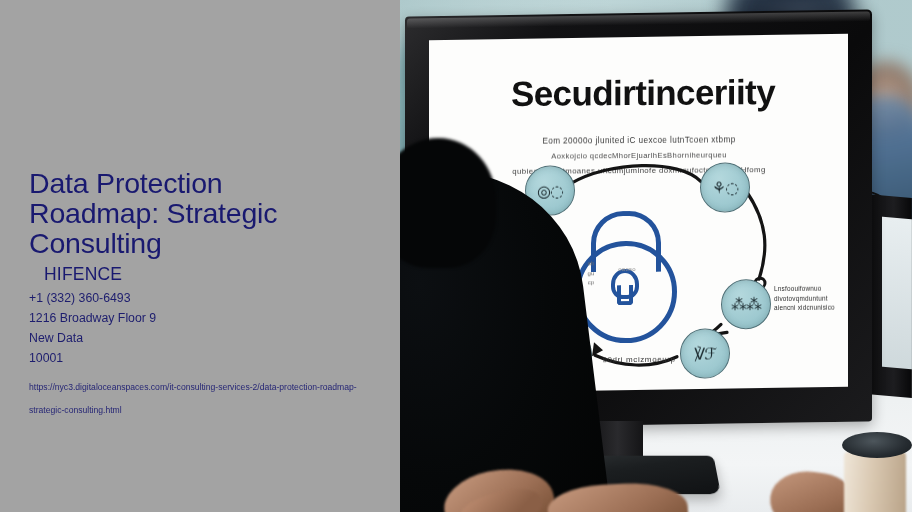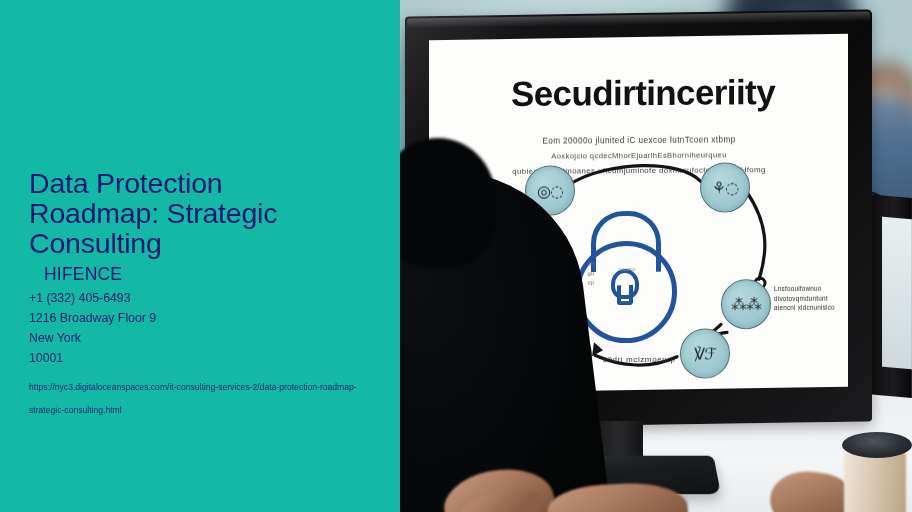--- a/index.html
+++ b/index.html
@@ -18,21 +18,21 @@
     background: #ffffff;
   }
 
   
   .info-panel {
     position: absolute;
     left: 0;
     top: 0;
     width: 400px;
     height: 512px;
-    background: #14b8a6;
+    background: #a3a3a3;
     box-sizing: border-box;
   }
   .info-inner {
     position: absolute;
     left: 29px;
     top: 168px;
     width: 340px;
   }
   .title {
     font-size: 28.5px;
@@ -457,23 +457,23 @@
 </style>
 </head>
 <body>
 
 <div class="page">
 
   <div class="info-panel">
     <div class="info-inner">
       <h1 class="title">Data Protection Roadmap: Strategic Consulting</h1>
       <div class="company">HIFENCE</div>
-      <div class="contact-line">+1 (332) 405-6493</div>
+      <div class="contact-line">+1 (332) 360-6493</div>
       <div class="contact-line">1216 Broadway Floor 9</div>
-      <div class="contact-line">New York</div>
+      <div class="contact-line">New Data</div>
       <div class="contact-line">10001</div>
       <div class="url">https://nyc3.digitaloceanspaces.com/it-consulting-services-2/data-protection-roadmap-strategic-consulting.html</div>
     </div>
   </div>
 
   <div class="photo">
 
     <div class="room-bg"></div>
     <div class="room-bg2"></div>
     <div class="bg-head"></div>

